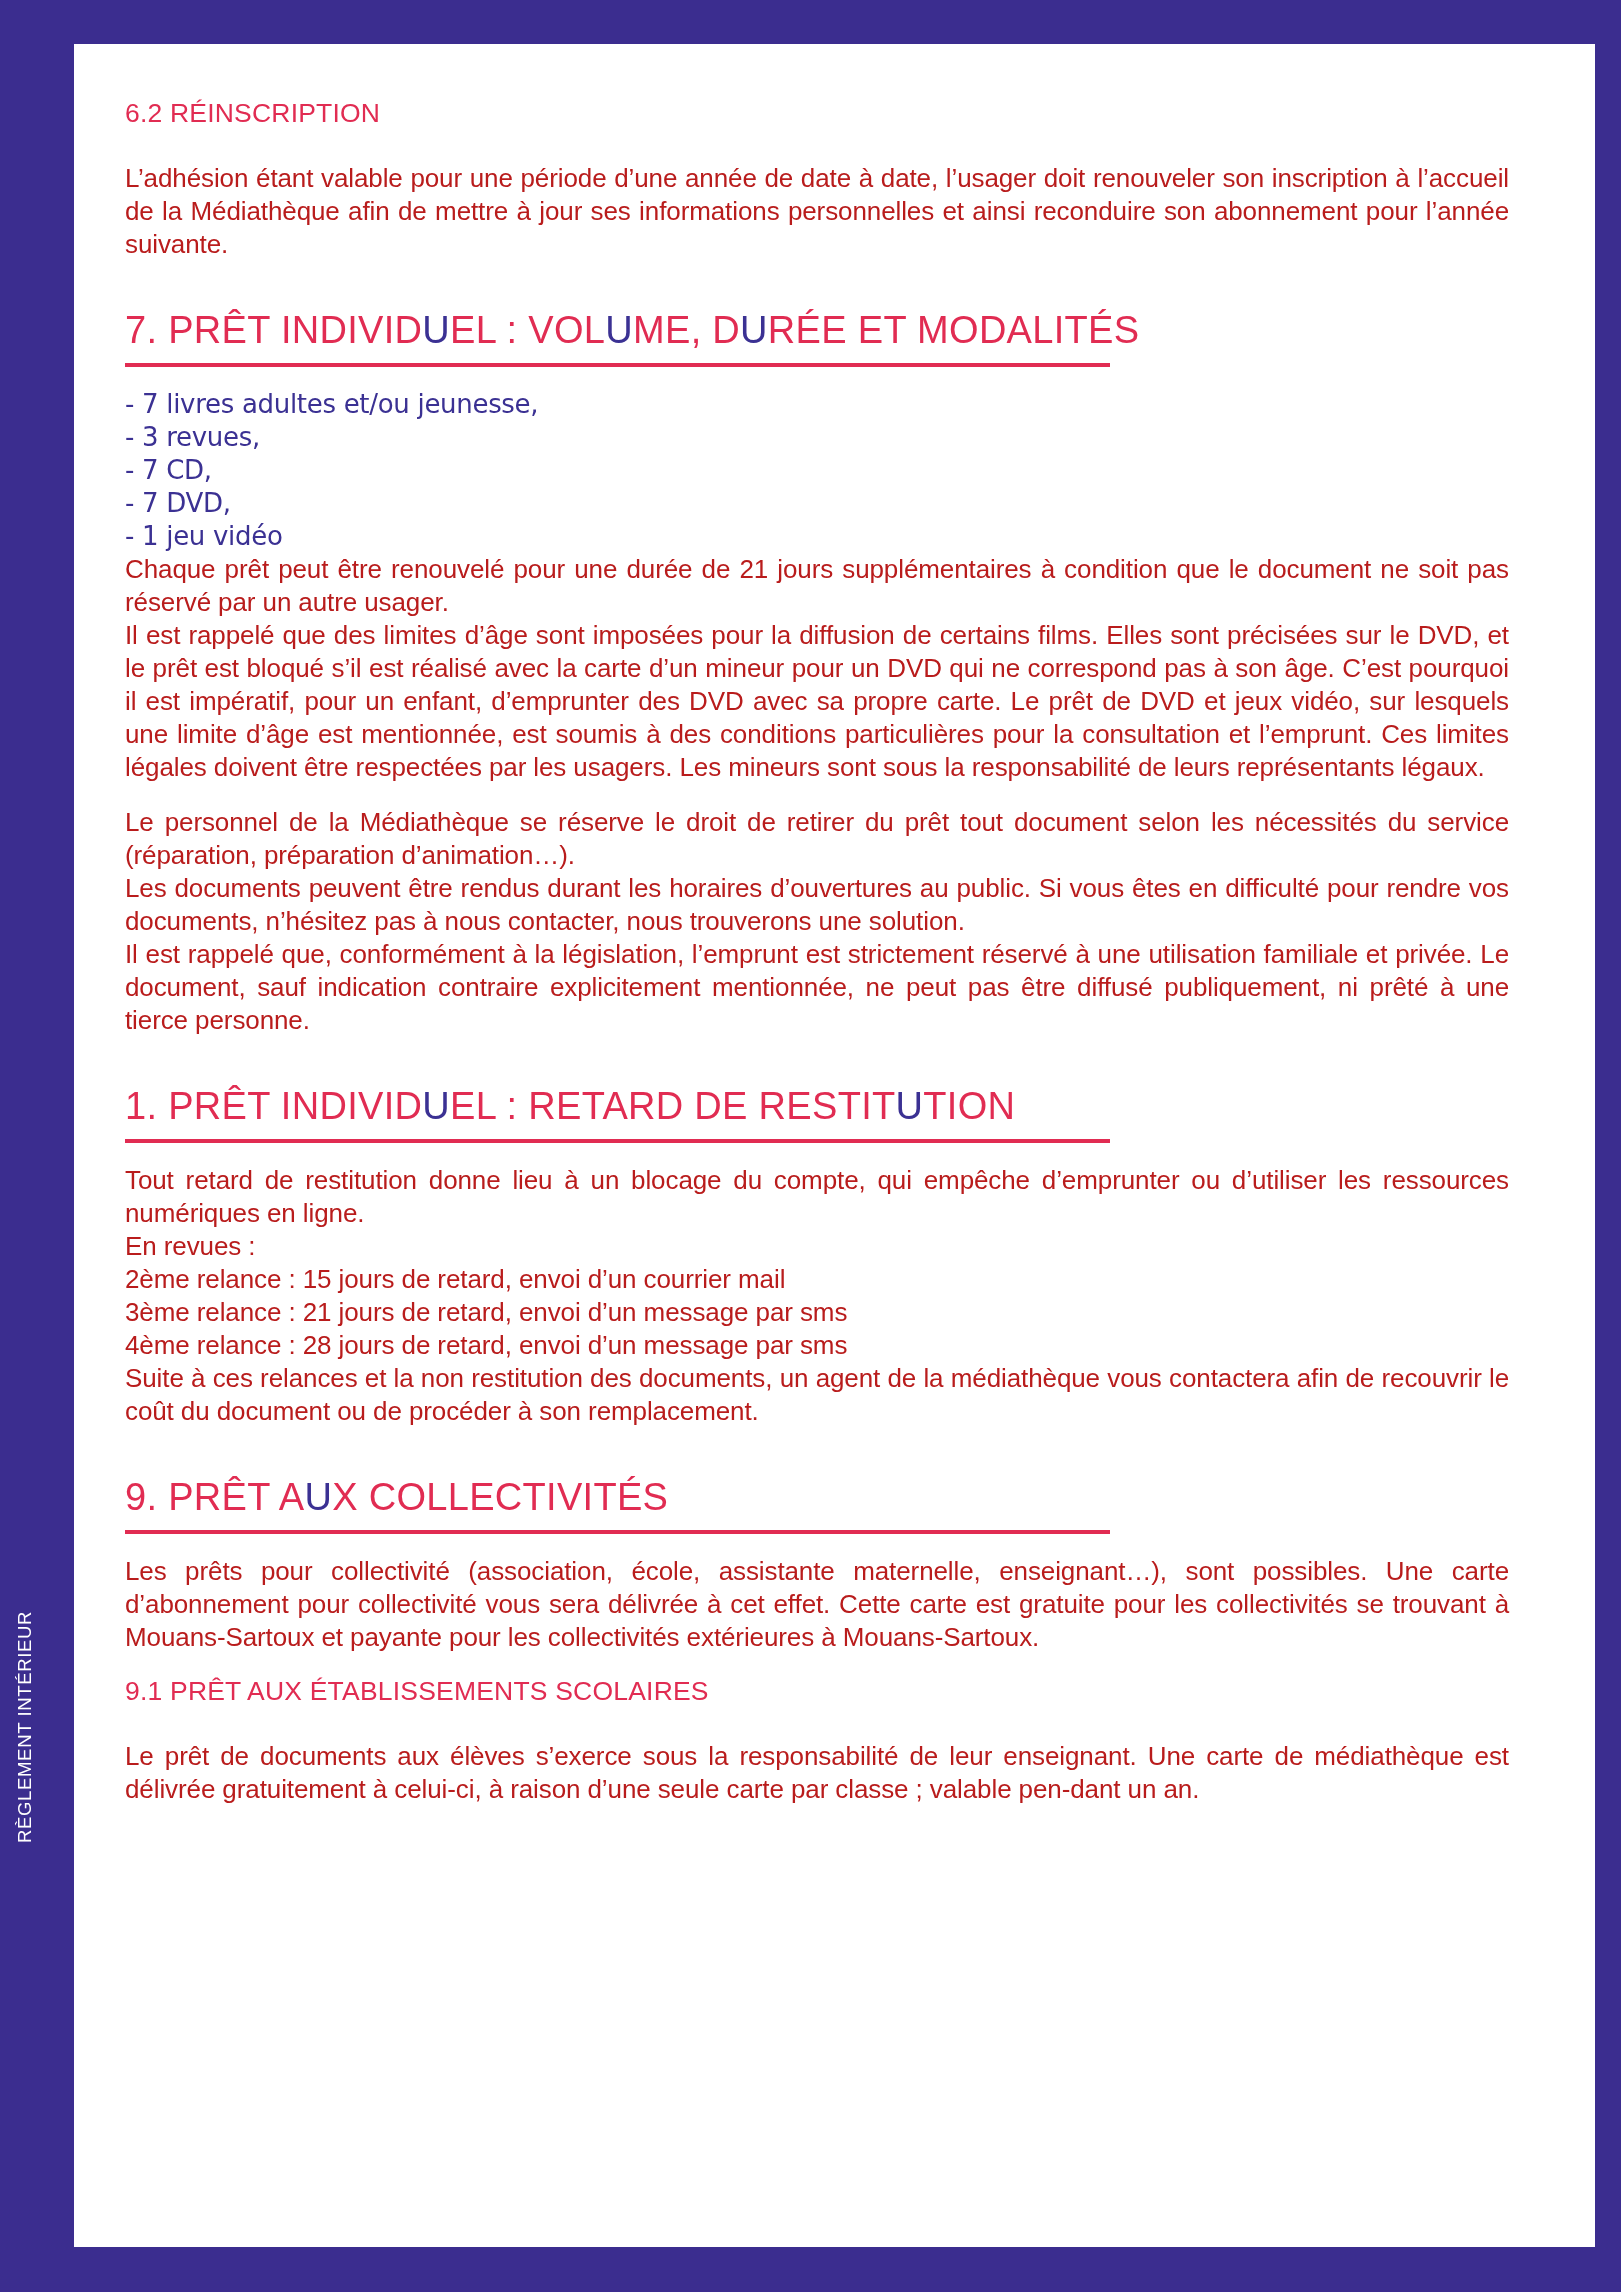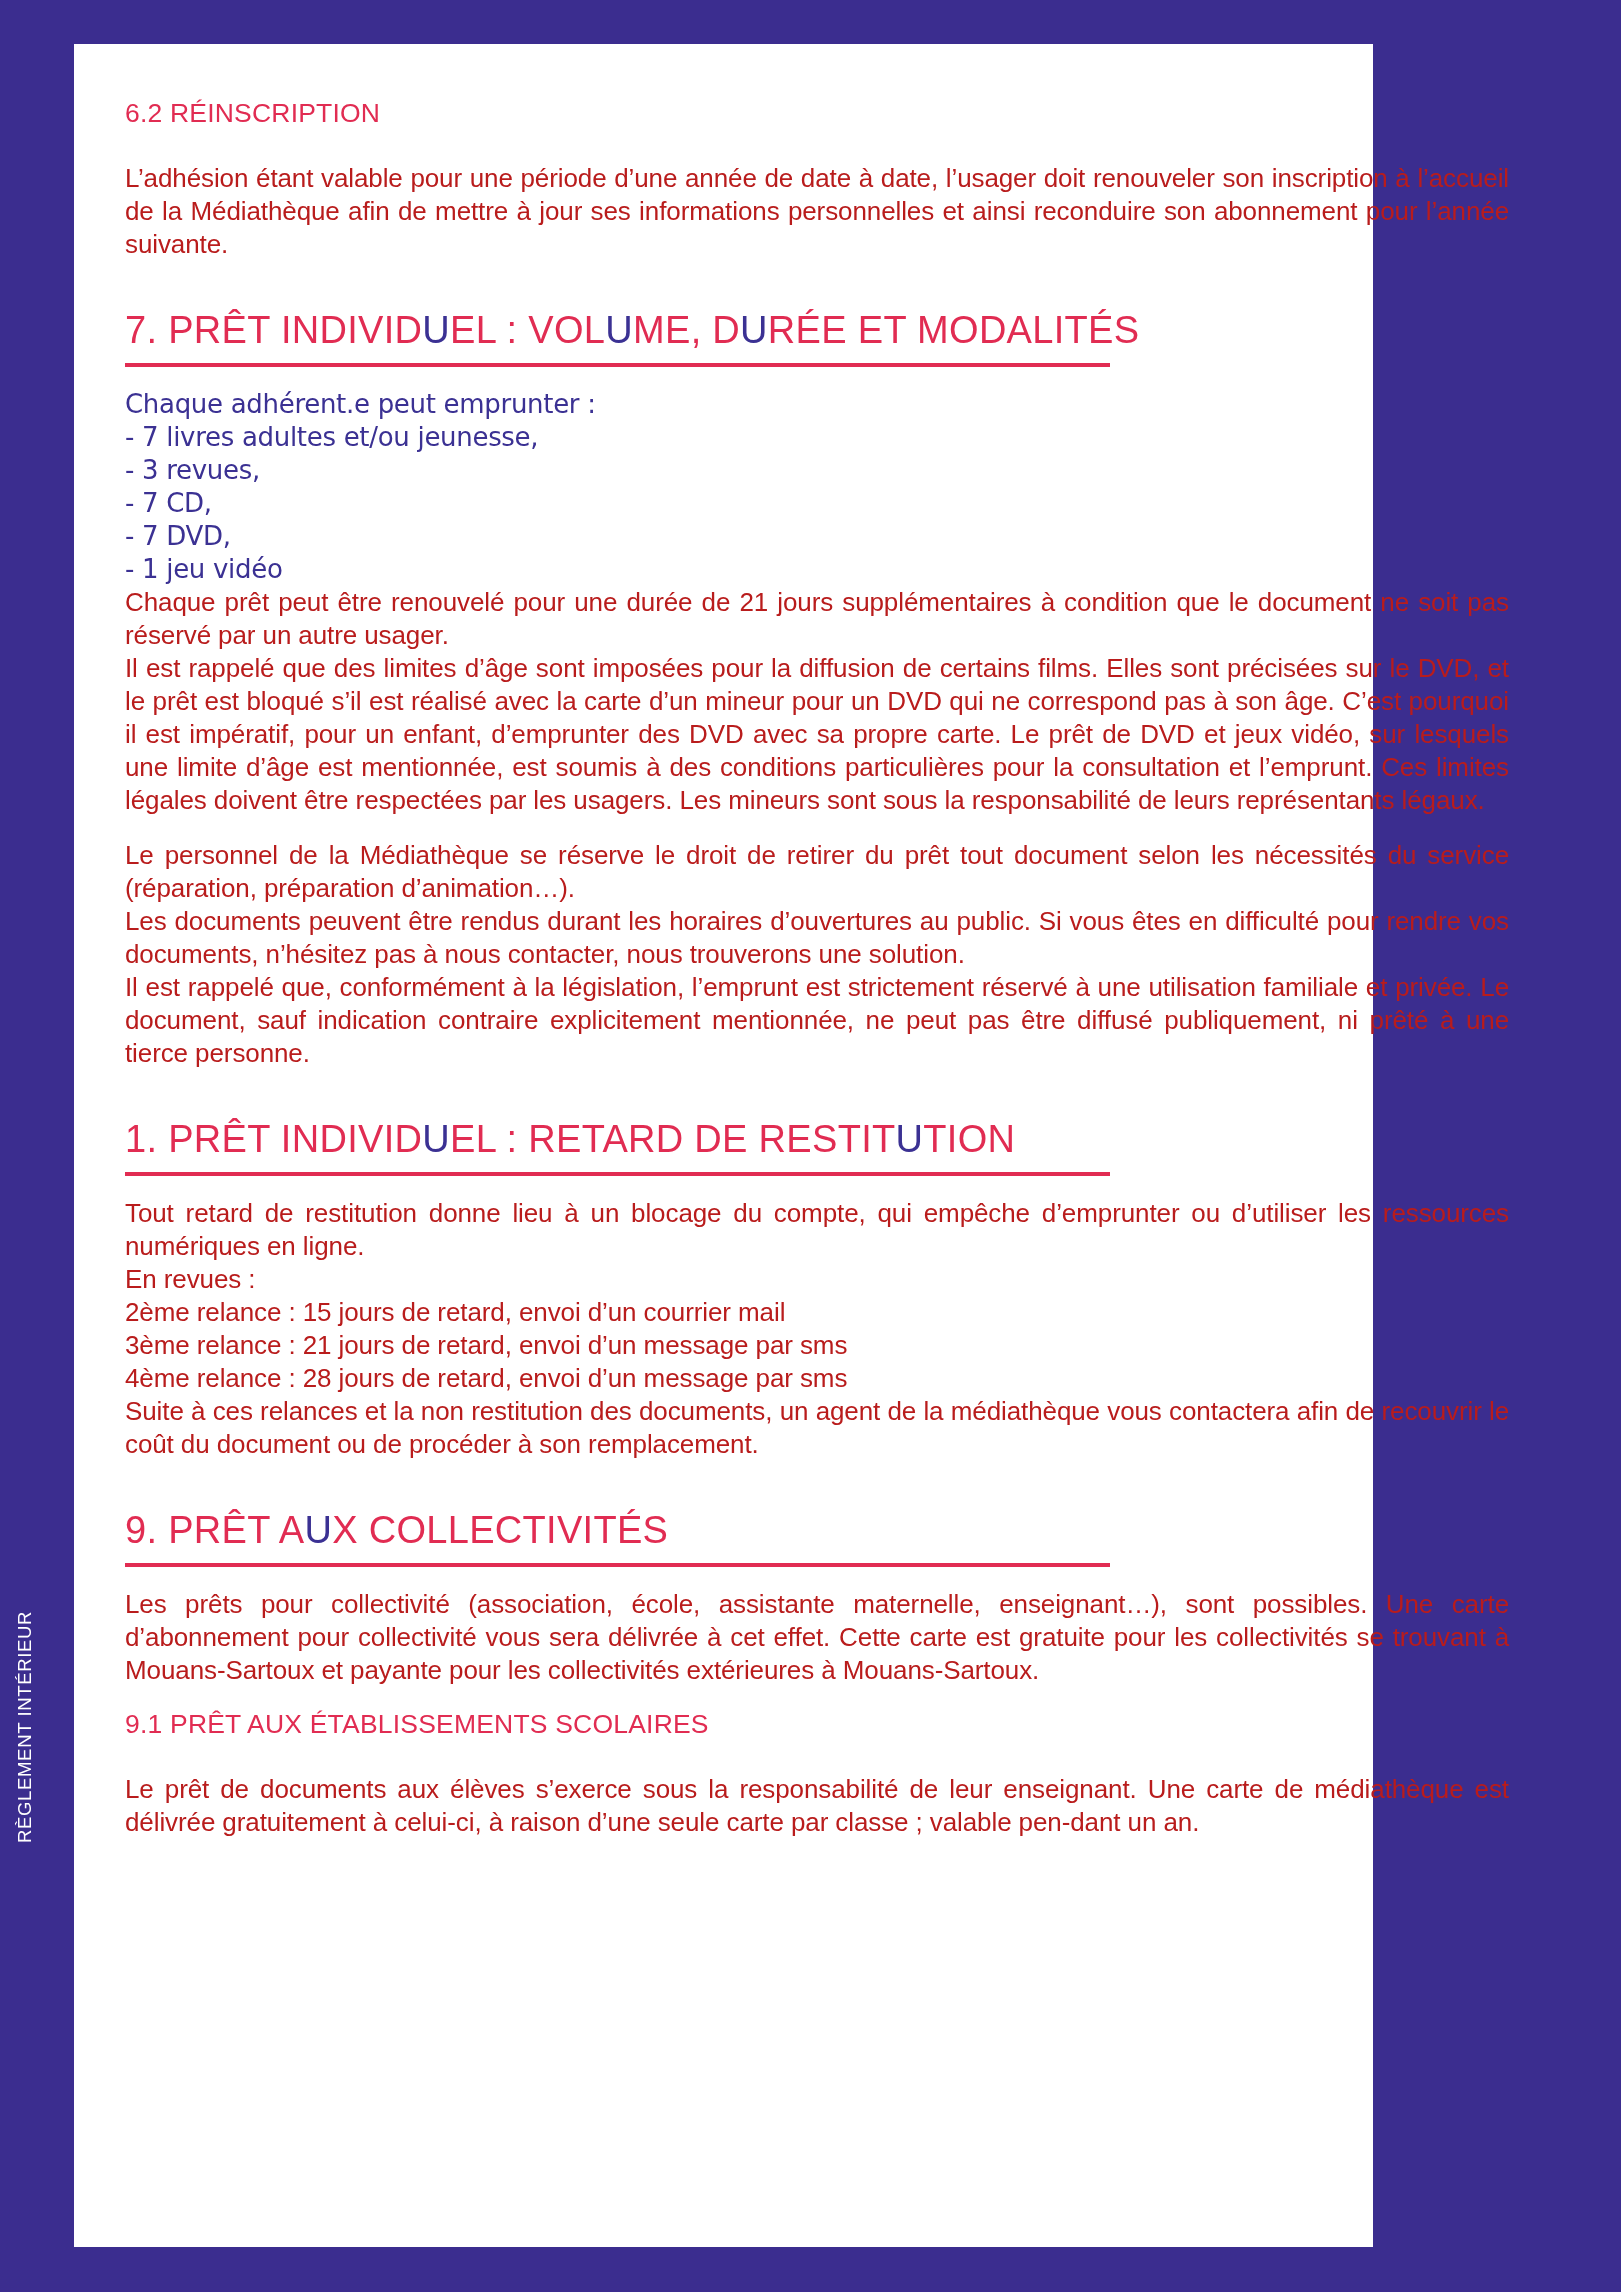--- a/index.html
+++ b/index.html
@@ -17,21 +17,21 @@
     position: relative;
     width: 1621px;
     height: 2293px;
     background: #3B2D8F;
     box-sizing: border-box;
   }
   .paper {
     position: absolute;
     left: 74px;
     top: 44px;
-    width: 1299px;
+    width: 1521px;
     height: 2203px;
     background: #ffffff;
     box-sizing: border-box;
   }
   .sidebar-label {
     position: absolute;
     left: 13.7px;
     top: 1843px;
     transform-origin: left top;
     transform: rotate(-90deg);
@@ -115,21 +115,20 @@
 
       <div class="spacer-lg"></div>
 
       <h2 class="main-head">
         <span>7. PR</span><span>Ê</span><span>T INDIVID</span><span class="bl">U</span><span>EL : VOL</span><span class="bl">U</span><span>ME, D</span><span class="bl">U</span><span>RÉE ET MODALITÉS</span>
       </h2>
       <div class="rule"></div>
 
       <div class="spacer-sm"></div>
 
-      <p class="list-geo">Chaque adhérent.e peut emprunter :</p>
       <p class="list-geo">- 7 livres adultes et/ou jeunesse,</p>
       <p class="list-geo">- 3 revues,</p>
       <p class="list-geo">- 7 CD,</p>
       <p class="list-geo">- 7 DVD,</p>
       <p class="list-geo">- 1 jeu vidéo</p>
 
       <p class="body-txt">Chaque prêt peut être renouvelé pour une durée de 21 jours supplémentaires à condition que le document ne soit pas réservé par un autre usager.</p>
       <p class="body-txt">Il est rappelé que des limites d’âge sont imposées pour la diffusion de certains films. Elles sont précisées sur le DVD, et le prêt est bloqué s’il est réalisé avec la carte d’un mineur pour un DVD qui ne correspond pas à son âge. C’est pourquoi il est impératif, pour un enfant, d’emprunter des DVD avec sa propre carte. Le prêt de DVD et jeux vidéo, sur lesquels une limite d’âge est mentionnée, est soumis à des conditions particulières pour la consultation et l’emprunt. Ces limites légales doivent être respectées par les usagers. Les mineurs sont sous la responsabilité de leurs représentants légaux.</p>
 
       <div class="spacer-sm"></div>

